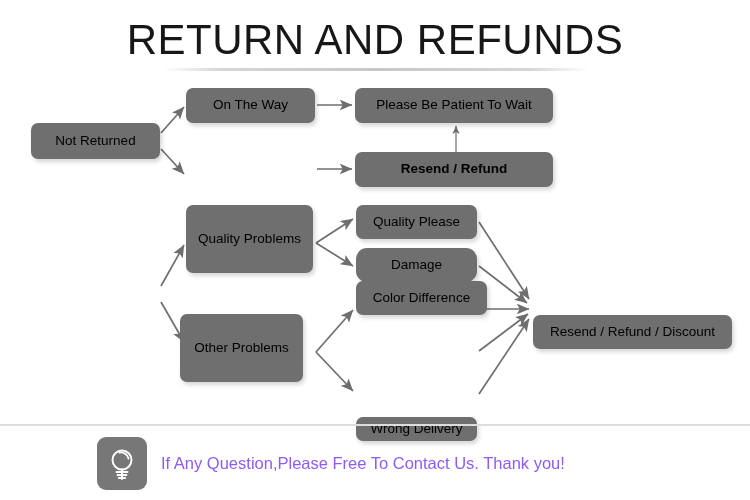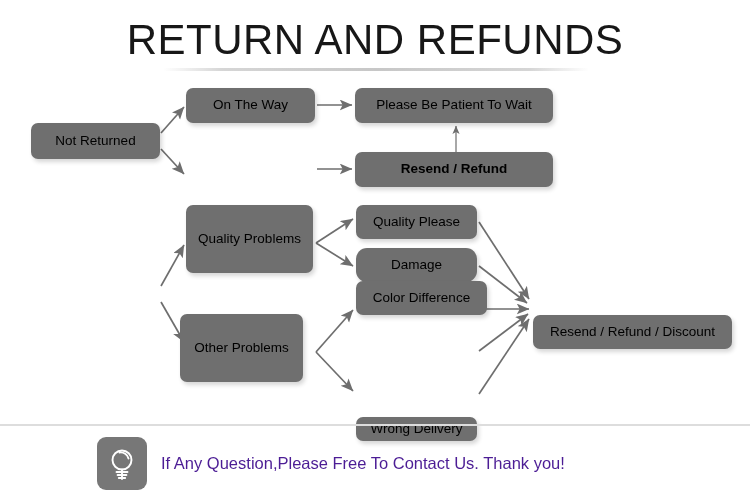--- a/index.html
+++ b/index.html
@@ -97,21 +97,21 @@
     height: 53px;
     border-radius: 9px;
     background: #777777;
     display: flex;
     align-items: center;
     justify-content: center;
     flex: 0 0 auto;
   }
   .footer-text {
     font-size: 16.5px;
-    color: #4c1d95;
+    color: #8b5cf6;
     white-space: nowrap;
   }
 </style>
 </head>
 <body>
 
 <div id="root">
 
   <div class="title">RETURN AND REFUNDS</div>
 

